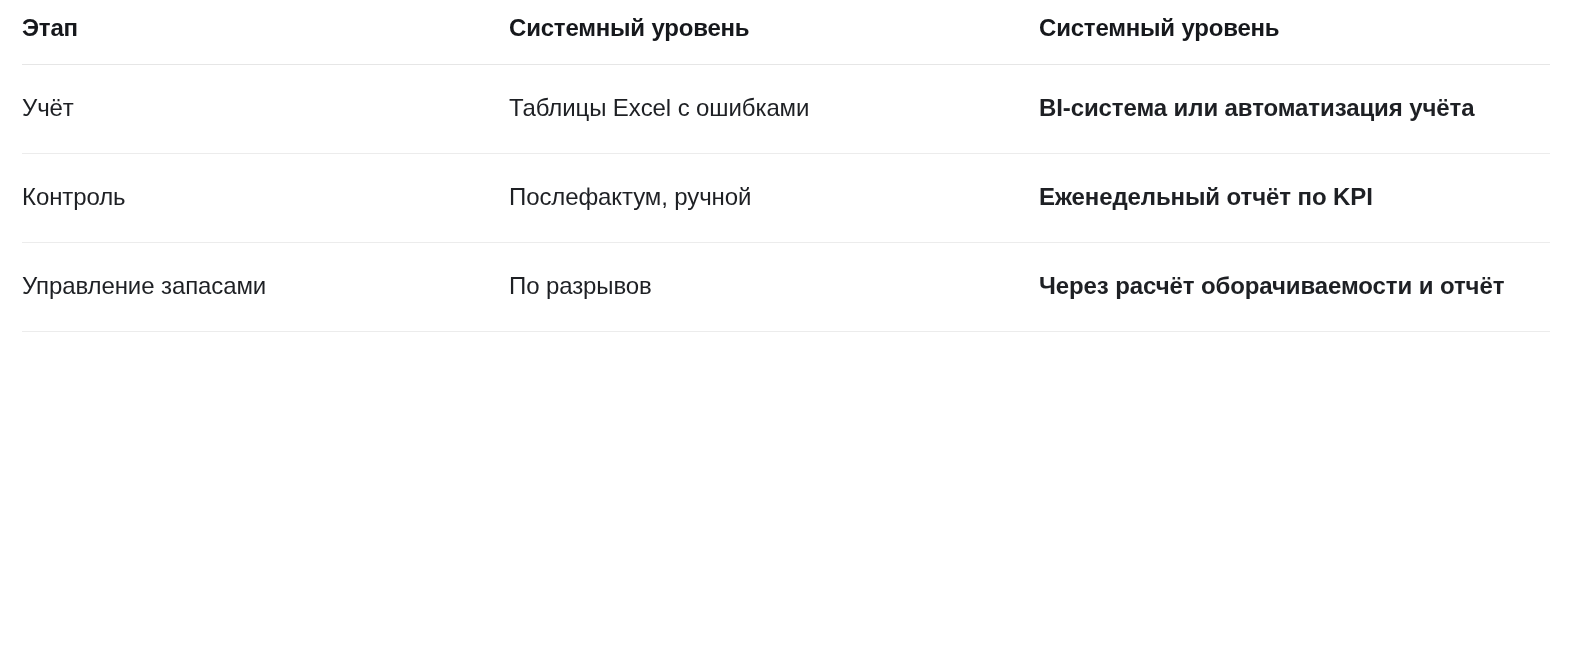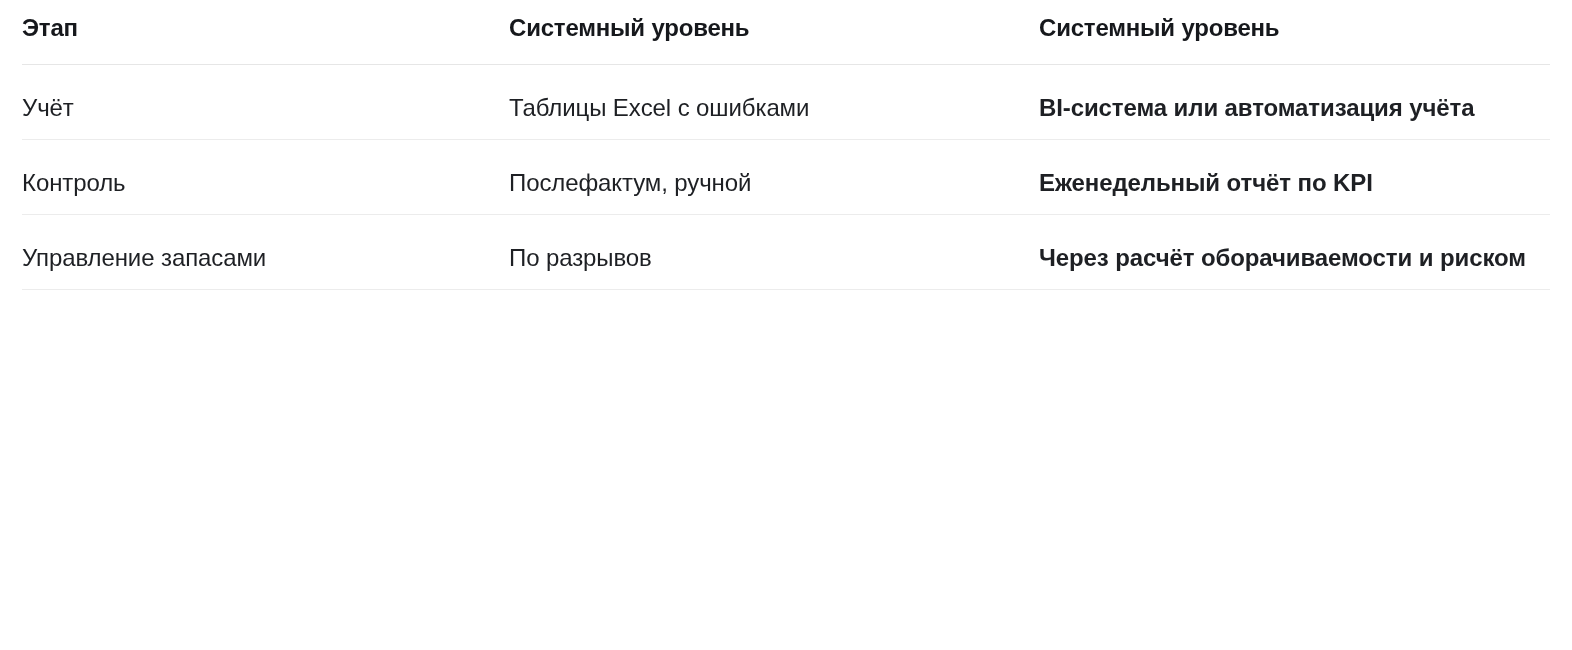--- a/index.html
+++ b/index.html
@@ -38,21 +38,21 @@
     vertical-align: top;
     border-bottom: 1px solid #e6e6e6;
   }
   table.comparison td {
     text-align: left;
     font-size: 24px;
     font-weight: 400;
     color: #1e2024;
     letter-spacing: -0.1px;
     line-height: 1.42;
-    padding: 26px 26px 14px 0;
+    padding: 26px 26px 28px 0;
     vertical-align: top;
     border-bottom: 1px solid #ececec;
   }
   table.comparison tr.row-last td {
     border-bottom: none;
   }
   table.comparison td.col-3 {
     padding-right: 0;
     font-weight: bold;
   }
@@ -81,17 +81,17 @@
         <td class="col-3">BI-система или автоматизация учёта</td>
       </tr>
       <tr>
         <td class="col-1">Контроль</td>
         <td class="col-2">Послефактум, ручной</td>
         <td class="col-3">Еженедельный отчёт по KPI</td>
       </tr>
       <tr>
         <td class="col-1">Управление запасами</td>
         <td class="col-2">По разрывов</td>
-        <td class="col-3">Через расчёт оборачиваемости и риском</td>
+        <td class="col-3">Через расчёт оборачиваемости и отчёт</td>
       </tr>
     </tbody>
   </table>
 </div>
 
 </body></html>

